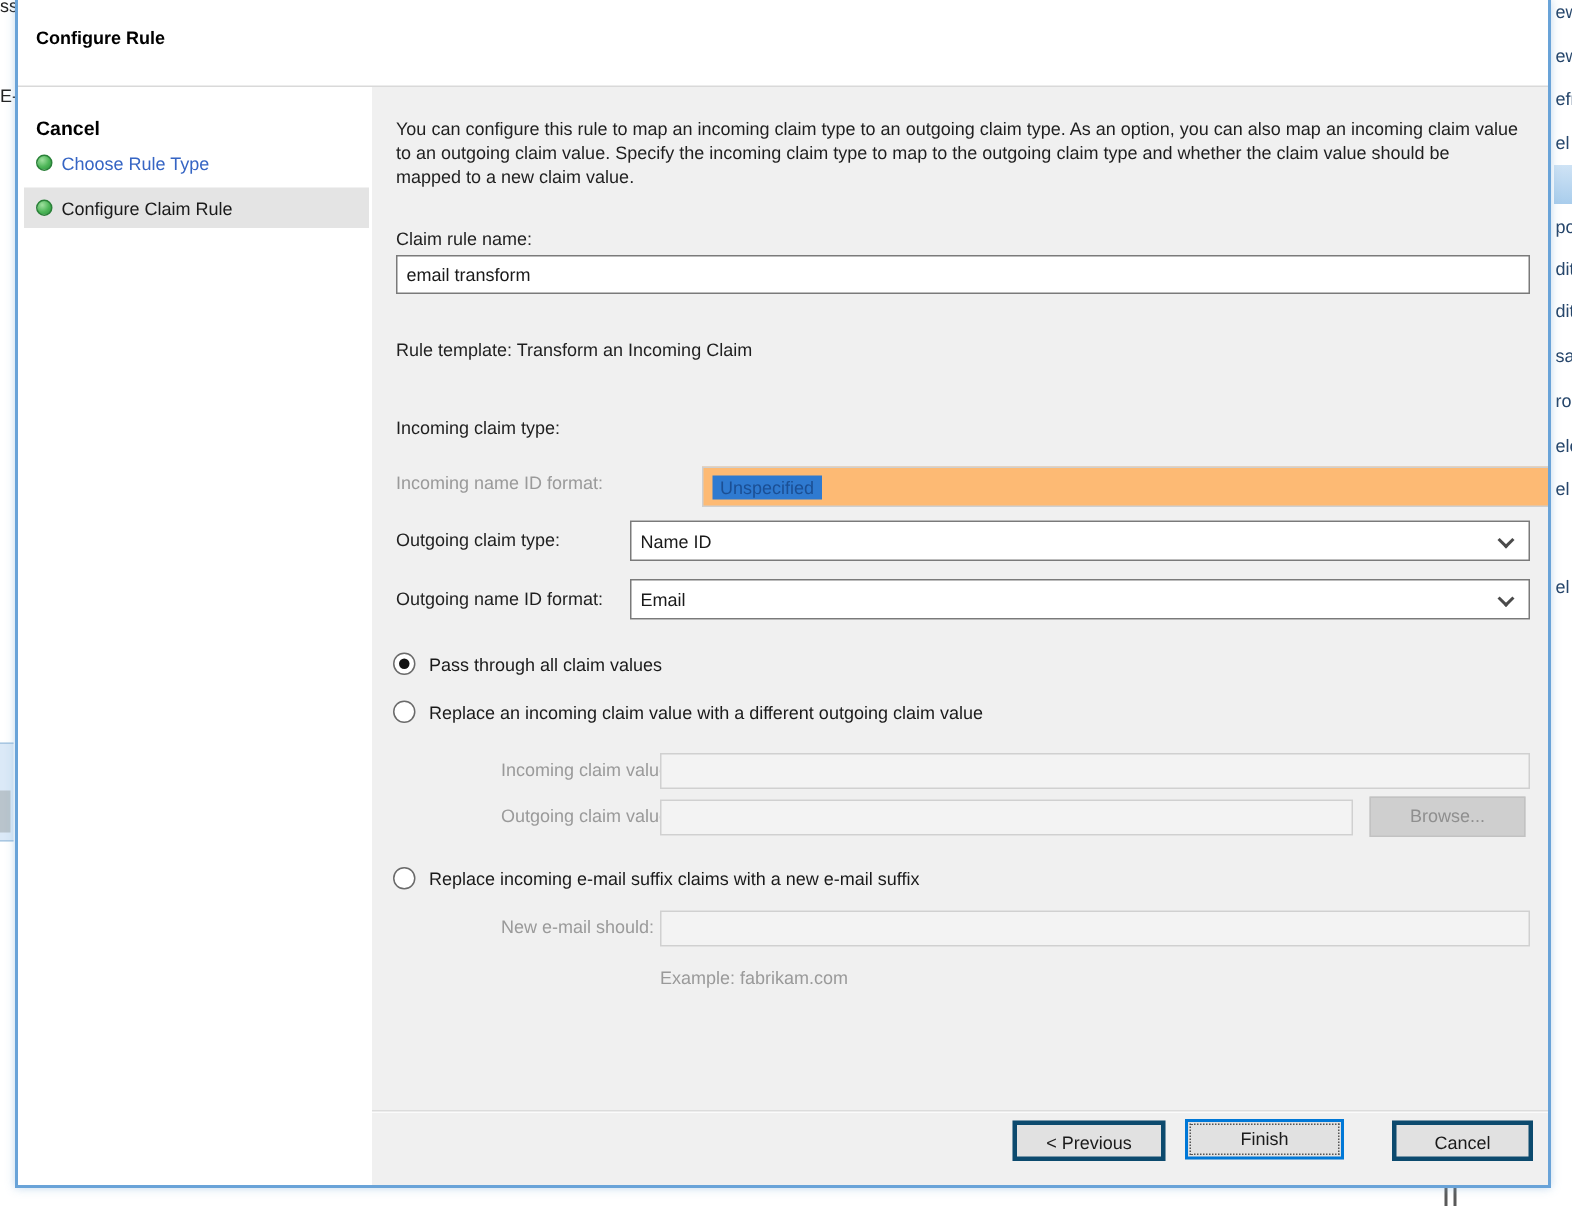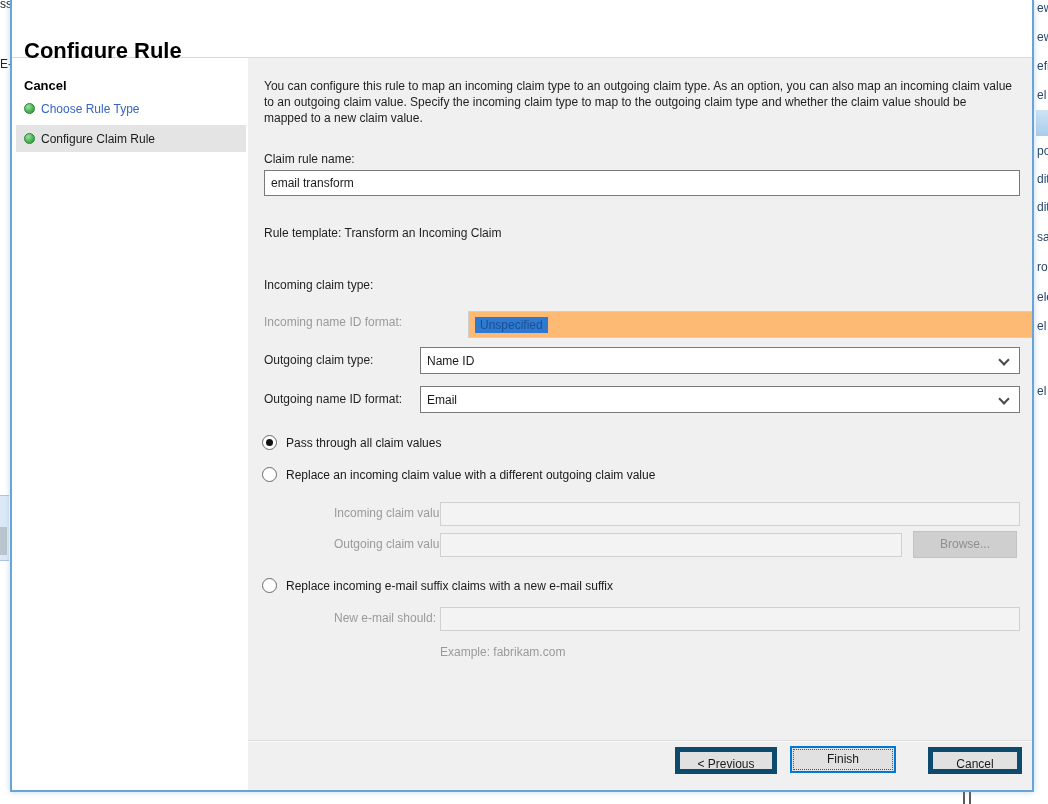--- a/index.html
+++ b/index.html
@@ -21,21 +21,21 @@
   .bg-tick1{left:963px;} .bg-tick2{left:969px;}
 
   
   .dialog{
     position:absolute;left:10px;top:0;width:1024px;height:792px;
     box-sizing:border-box;background:#ffffff;
     border:2px solid #69a3d8;border-top:none;
     box-shadow:0 0 6px rgba(120,170,215,.45);
   }
   .titlebar{position:relative;height:57px;background:#fff;border-bottom:1px solid #d9d9d9;}
-  .titlebar .title{position:absolute;left:12px;top:18px;font-size:22px;font-weight:bold;color:#000;margin-top:20px;}
+  .titlebar .title{position:absolute;left:12px;top:18px;font-size:12px;font-weight:bold;color:#000;}
   .dlg-body{position:absolute;top:58px;left:0;right:0;bottom:0;display:flex;}
 
   
   .steps{width:236px;background:#fff;position:relative;flex:none;}
   .steps-header{position:absolute;left:12px;top:20px;font-weight:bold;font-size:13px;color:#000;}
   .step-row{position:absolute;left:4px;right:2px;height:27px;display:flex;align-items:center;}
   .step-row.row0{top:37px;}
   .step-row.row1{top:67px;background:#e4e4e4;}
   .step-dot{width:11px;height:11px;border-radius:50%;margin:0 6px 0 8px;flex:none;
     background:radial-gradient(circle at 35% 30%, #9fe09f 0%, #4cb557 55%, #2e9240 100%);
@@ -59,21 +59,21 @@
     border-right:2px solid #4a4a4a;border-bottom:2px solid #4a4a4a;transform:rotate(45deg);}
   .combo.dis .chev{border-color:#b9b9b9;}
   .sel-val{background:#2f7ad0;color:#1b4f94;padding:1px 5px;}
   .radio-row{position:absolute;left:14px;display:flex;align-items:center;}
   .radio{width:15px;height:15px;border-radius:50%;border:1px solid #6a6a6a;background:#fff;
     box-sizing:border-box;margin-right:9px;flex:none;position:relative;}
   .radio-row.selected .radio::after{content:"";position:absolute;left:3px;top:3px;width:7px;height:7px;
     border-radius:50%;background:#111;}
   .radio-label{color:#1a1a1a;}
   .btn{position:absolute;box-sizing:border-box;height:27px;background:#e1e1e1;
-    border:5px solid #0c4a6e;text-align:center;line-height:25px;color:#1a1a1a;font-size:12px;}
+    border:3px solid #0c4a6e;text-align:center;line-height:25px;color:#1a1a1a;font-size:12px;}
   .btn.browse{background:#cfcfcf;border:1px solid #c2c2c2;color:#8f8f8f;height:27px;}
   .btn.focused{border:2px solid #0078d7;line-height:23px;outline:1px dotted #555;outline-offset:-4px;}
   .footer-line{position:absolute;left:0;right:0;top:682px;height:1px;background:#dcdcdc;border-bottom:1px solid #fbfbfb;}
   .hint{position:absolute;color:#9a9a9a;}
 </style>
 </head>
 <body>
 
 <div id="left-frags">
     <span class="bg-frag left" style="left: 0px; top: -3px;">ss</span>

